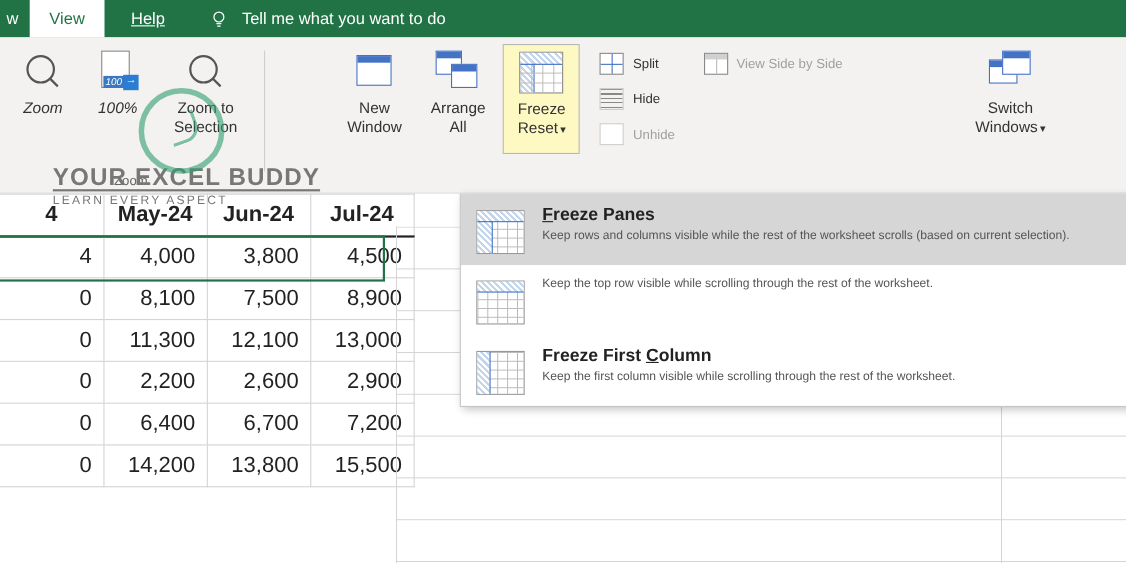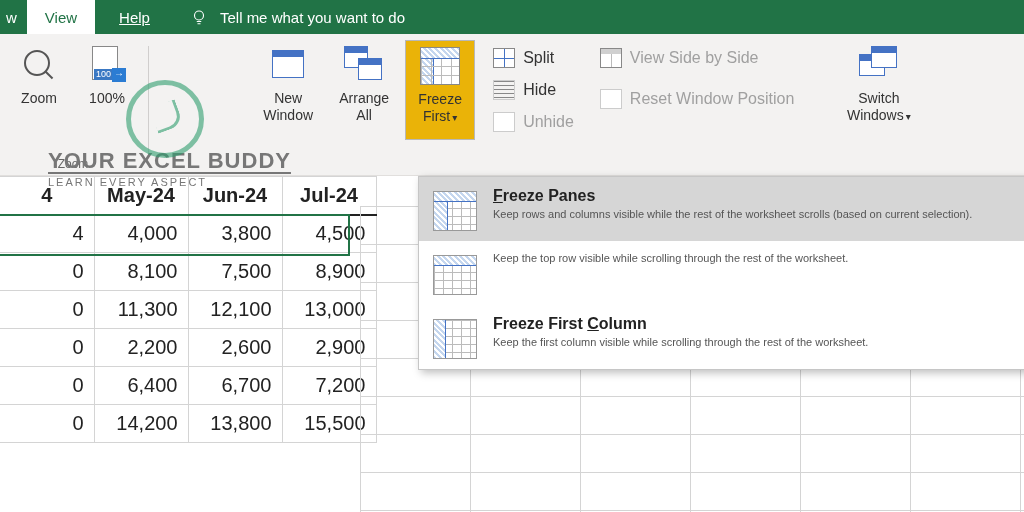--- a/index.html
+++ b/index.html
@@ -17,22 +17,22 @@
 
   
   .ribbon { display: flex; align-items: flex-start; background: #f3f2f1; height: 142px; padding-top: 6px; border-bottom: 1px solid #e1dfdd; }
   .group { display: flex; flex-direction: column; align-items: center; padding: 0 8px; height: 100%; position: relative; }
   .group .buttons { display: flex; gap: 6px; }
   .group-label { font-size: 12px; color: #666; position: absolute; bottom: 4px; left: 0; right: 0; text-align: center; }
   .divider { width: 1px; background: #d0cecd; height: 110px; margin: 6px 2px 0 2px; }
 
   .big-btn { display: flex; flex-direction: column; align-items: center; justify-content: flex-start; width: 70px; height: 100px; padding-top: 4px; font-size: 14px; color: #333; cursor: pointer; text-align: center; line-height: 1.2; }
   .big-btn.wide { width: 86px; }
-  .big-btn.narrow { width: 62px; }
-  .big-btn.active { background: #eab308; border: 1px solid #b8b8b8; }
+  .big-btn.narrow { width: 62px; font-style: italic; }
+  .big-btn.active { background: #fef9c3; border: 1px solid #b8b8b8; }
   .big-btn .ico { width: 42px; height: 42px; display: flex; align-items: center; justify-content: center; margin-bottom: 4px; }
   .big-btn .lbl { display: block; }
   .caret { font-size: 10px; margin-left: 2px; }
 
   .magnifier { width: 34px; height: 34px; position: relative; }
   .magnifier::before { content: ""; position: absolute; width: 22px; height: 22px; border: 2px solid #555; border-radius: 50%; left: 2px; top: 2px; }
   .magnifier::after { content: ""; position: absolute; width: 10px; height: 2px; background: #555; transform: rotate(45deg); left: 22px; top: 26px; }
 
   .percent-ico { width: 38px; height: 38px; position: relative; }
   .percent-ico .sheet { position: absolute; width: 26px; height: 34px; border: 1.5px solid #888; left: 4px; top: 0; background: #fff; }
@@ -48,21 +48,21 @@
   .window-ico.double .w:last-child { width: 24px; height: 22px; left: 14px; top: 12px; }
   .window-ico.switch .w:first-child { width: 26px; height: 22px; left: 0; top: 8px; }
   .window-ico.switch .w:last-child { width: 26px; height: 22px; left: 12px; top: 0; }
 
   .freeze-ico { width: 40px; height: 38px; position: relative; border: 1px solid #888; background: #fff; }
   .freeze-ico::before { content: ""; position: absolute; left: 0; top: 0; width: 12px; height: 100%; background: repeating-linear-gradient(45deg,#c4d6ee,#c4d6ee 2px,#fff 2px,#fff 4px); border-right: 1.5px solid #4472c4; }
   .freeze-ico::after { content: ""; position: absolute; left: 0; top: 0; width: 100%; height: 10px; background: repeating-linear-gradient(45deg,#c4d6ee,#c4d6ee 2px,#fff 2px,#fff 4px); border-bottom: 1.5px solid #4472c4; }
   .freeze-ico .gridlines { position:absolute; inset:0; background: linear-gradient(#bbb 1px, transparent 1px) 0 0/100% 9px, linear-gradient(90deg,#bbb 1px, transparent 1px) 0 0/10px 100%; }
 
   .small-list { display: flex; flex-direction: column; gap: 4px; padding-top: 4px; }
-  .small-btn { display: flex; align-items: center; gap: 8px; font-size: 16px; color: #a0a0a0; height: 28px; padding: 0 6px; cursor: pointer; }
+  .small-btn { display: flex; align-items: center; gap: 8px; font-size: 12px; color: #a0a0a0; height: 28px; padding: 0 6px; cursor: pointer; }
   .small-btn.enabled { color: #333; }
   .small-btn .sico { width: 22px; height: 20px; border: 1px solid #888; position: relative; background: #fff; flex-shrink: 0; }
   .sico.split::before { content:""; position:absolute; left:50%; top:0; bottom:0; width:1px; background:#4472c4; }
   .sico.split::after { content:""; position:absolute; top:50%; left:0; right:0; height:1px; background:#4472c4; }
   .sico.hide { background: repeating-linear-gradient(#888 0 1px, transparent 1px 4px); border-color:#ccc; }
   .sico.sidebyside::before { content:""; position:absolute; inset:0; border-left:1px solid #bbb; left:50%; }
   .sico.sidebyside::after { content:""; position:absolute; left:0; right:0; top:0; height:5px; background:#d0d0d0; }
 
   
   .sheet-area { position: absolute; left: 0; top: 176px; right: 0; bottom: 0; }
@@ -128,20 +128,27 @@
       <div class="big-btn narrow">
         <div class="ico">
             <div class="percent-ico">
               <div class="sheet"></div>
               <div class="hundred">100</div>
               <div class="arrow"></div>
             </div>
           </div>
         <span class="lbl">100%</span>
       </div>
+      <div class="big-btn wide">
+        <div class="ico">
+            <div class="magnifier"></div>
+          </div>
+        <span class="lbl">Zoom to</span>
+        <span class="lbl">Selection</span>
+      </div>
     </div>
     <div class="group-label">Zoom</div>
   </div>
 
   <div class="divider"></div>
 
   <div class="group" style="flex:1;">
     <div class="buttons" style="align-items:flex-start;">
       <div class="big-btn">
         <div class="ico">
@@ -162,21 +169,21 @@
         <span class="lbl">Arrange</span>
         <span class="lbl">All</span>
       </div>
       <div class="big-btn active">
         <div class="ico">
             <div class="freeze-ico">
               <div class="gridlines"></div>
             </div>
           </div>
         <span class="lbl">Freeze</span>
-        <span class="lbl"><span>First</span><span class="caret">▾</span></span>
+        <span class="lbl"><span>Reset</span><span class="caret">▾</span></span>
       </div>
 
       <div class="small-list" style="margin-left:6px;">
         <div class="small-btn enabled">
           <div class="sico split"></div>
           <span>Split</span>
         </div>
         <div class="small-btn enabled">
           <div class="sico hide"></div>
           <span>Hide</span>
@@ -185,24 +192,20 @@
           <div class="sico" style="border-color:#ccc;"></div>
           <span>Unhide</span>
         </div>
       </div>
 
       <div class="small-list" style="margin-left:8px; width:230px;gap:13px;">
         <div class="small-btn">
           <div class="sico sidebyside"></div>
           <span>View Side by Side</span>
         </div>
-        <div class="small-btn">
-          <div class="sico" style="border-color:#ccc;"></div>
-          <span>Reset Window Position</span>
-        </div>
       </div>
 
       <div class="big-btn wide" style="margin-left:6px;">
         <div class="ico">
             <div class="window-ico switch">
               <div class="w"></div>
               <div class="w"></div>
             </div>
           </div>
         <span class="lbl">Switch</span>

